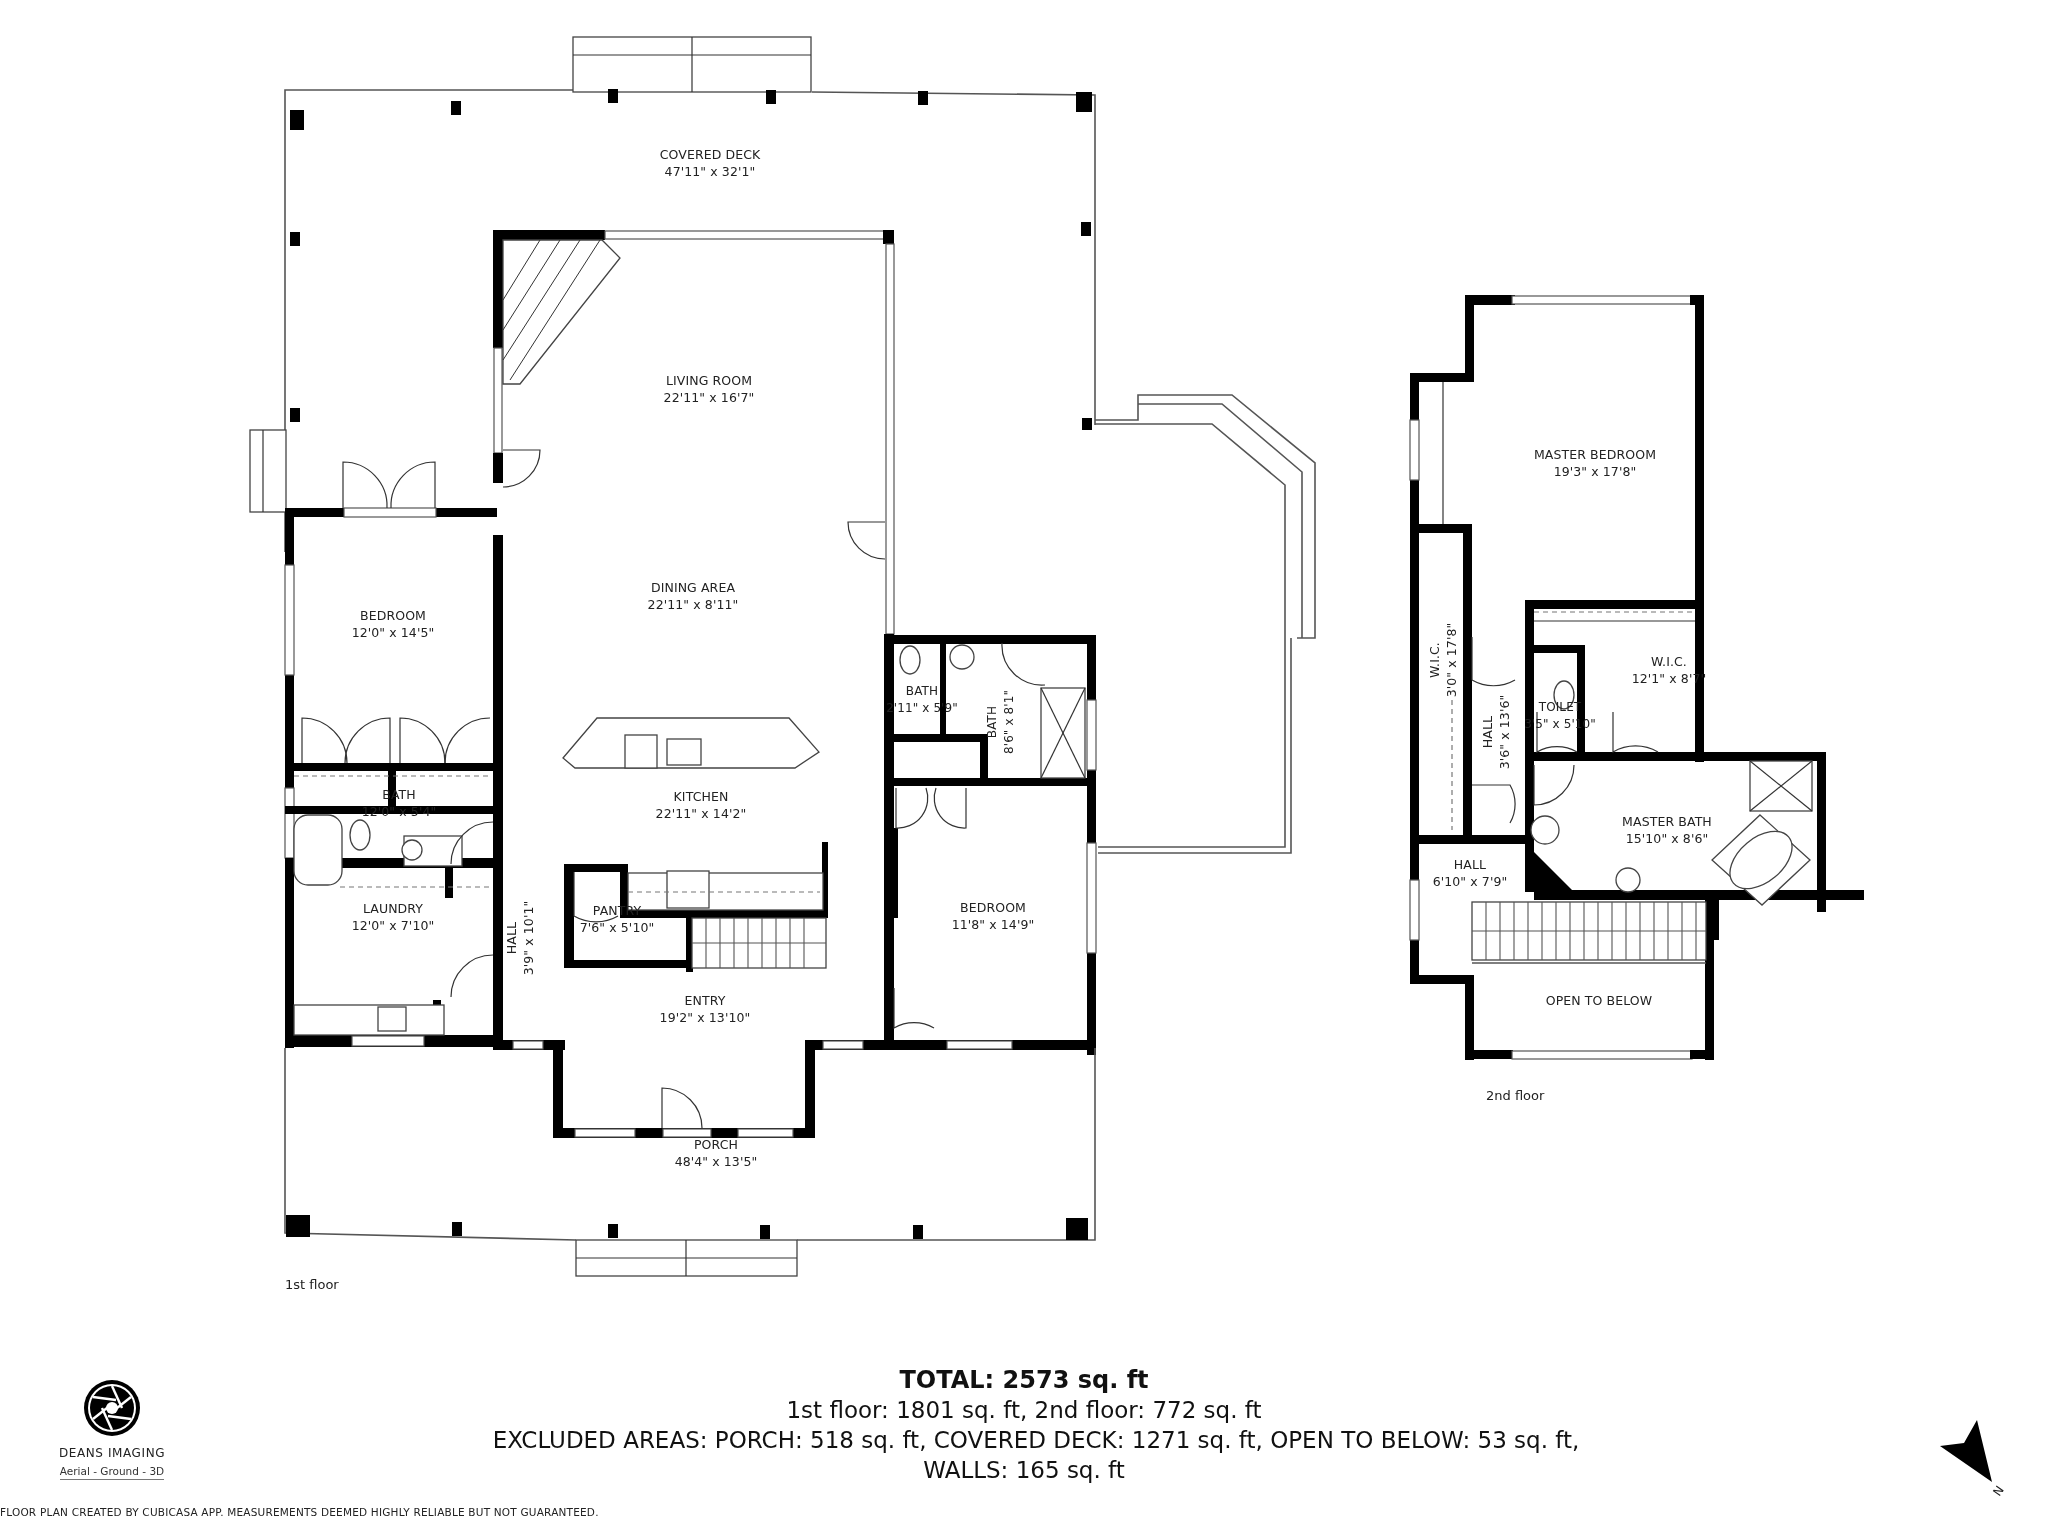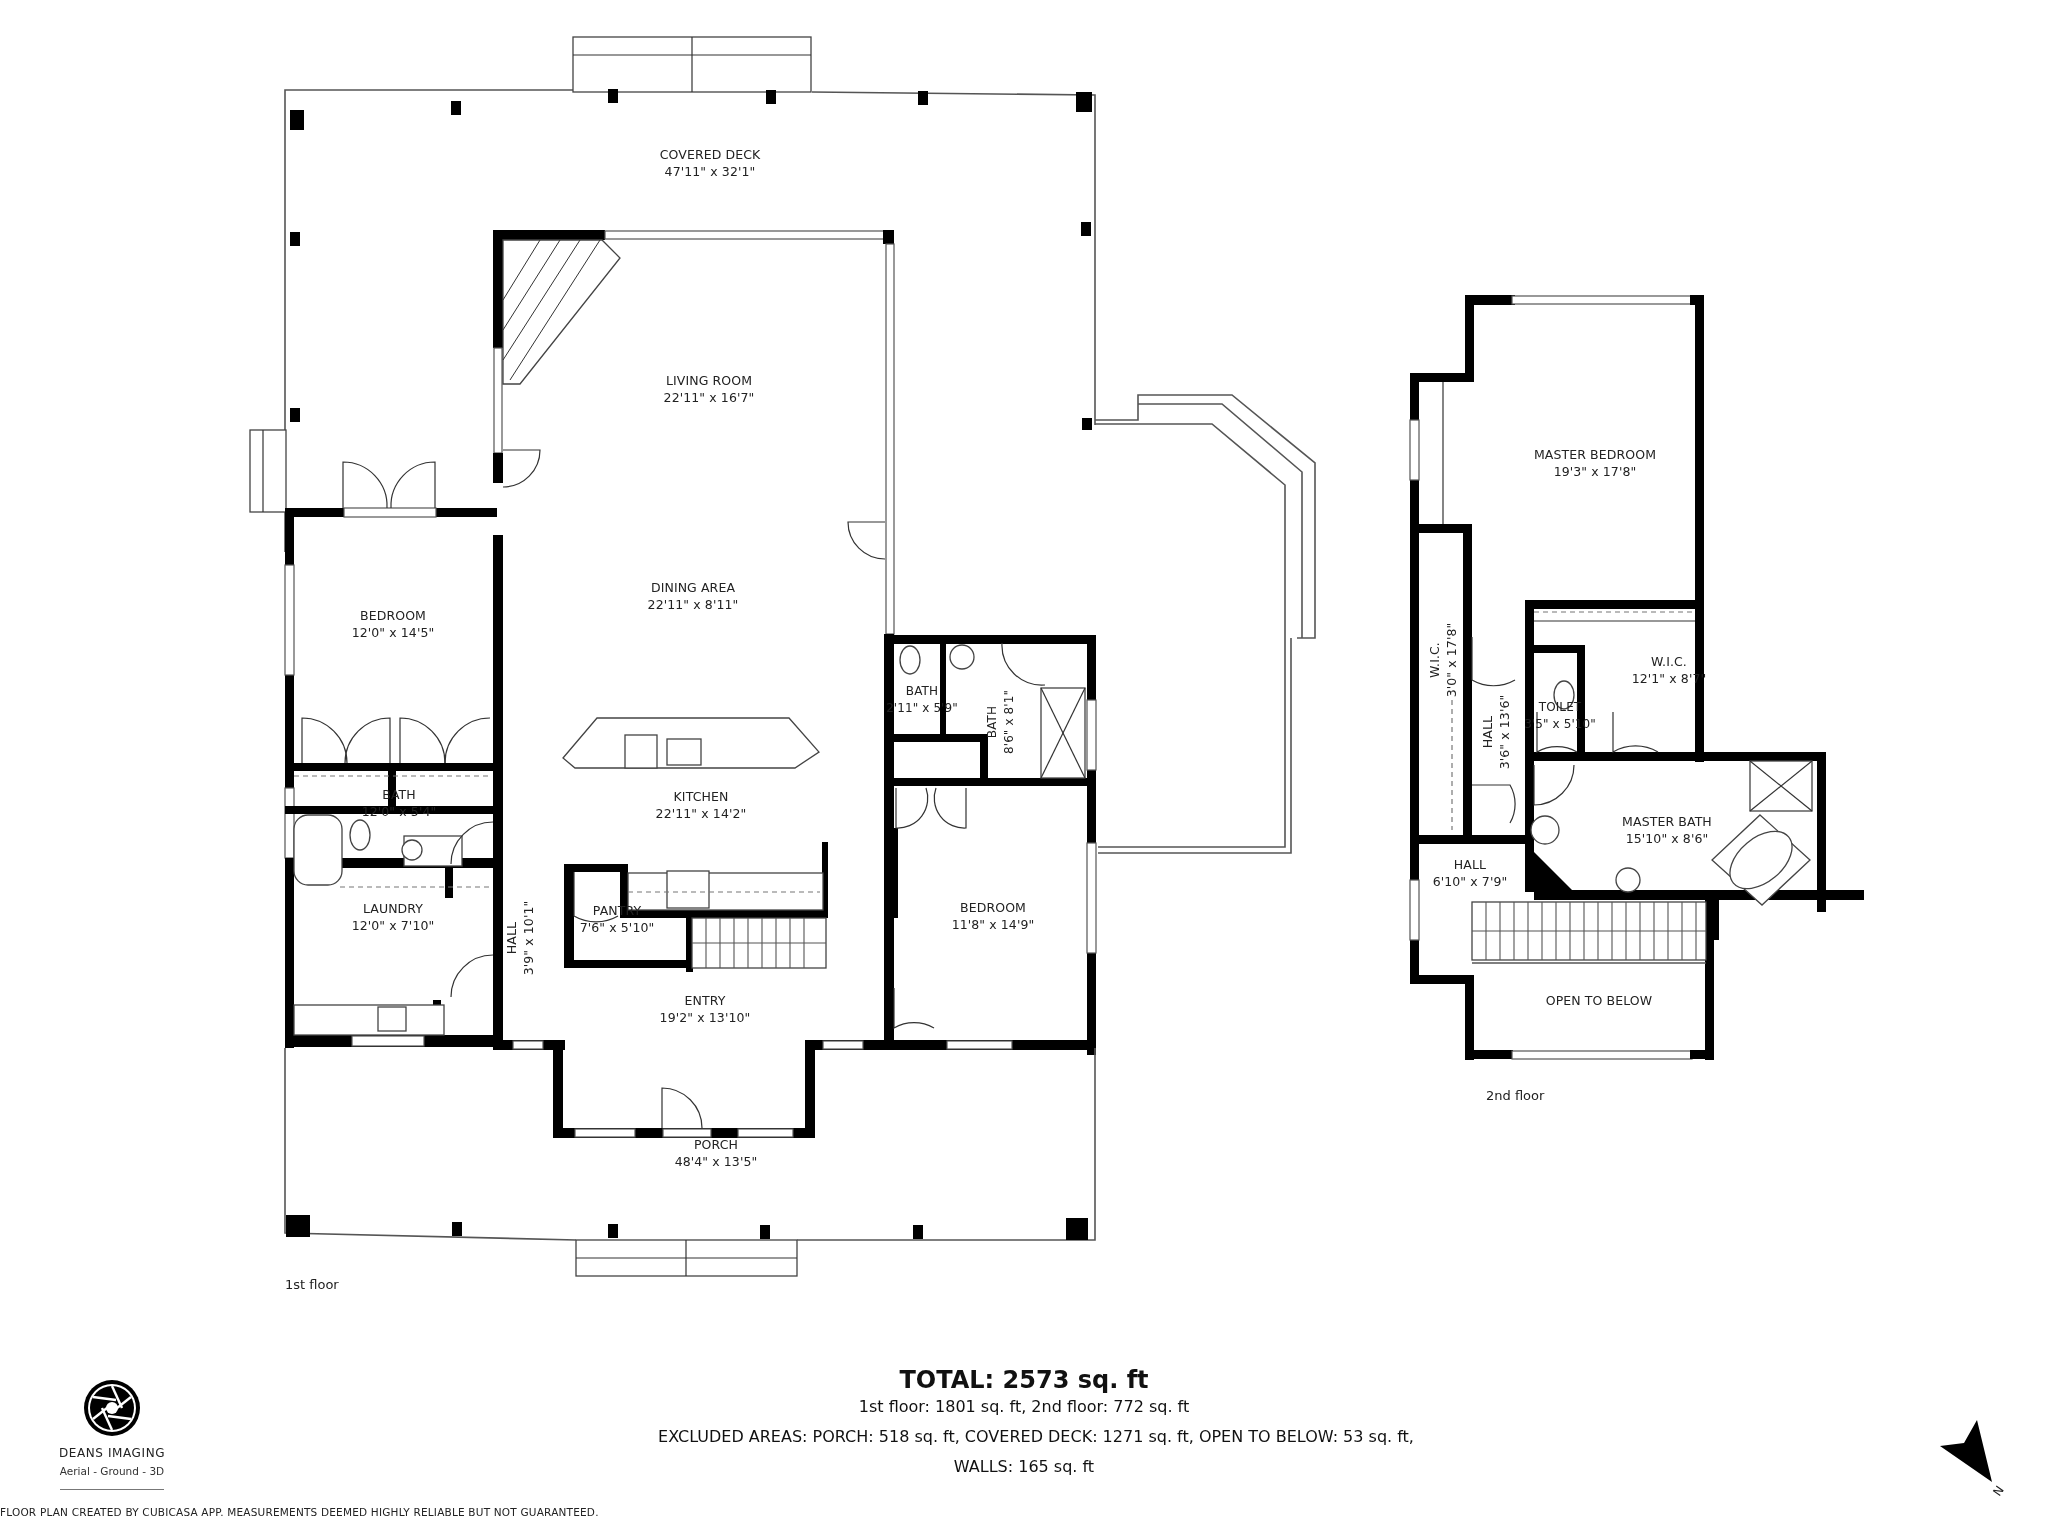--- a/index.html
+++ b/index.html
@@ -9,25 +9,25 @@
   .thin { fill:none; stroke:#555; stroke-width:1.6; }
   .thin2 { fill:none; stroke:#333; stroke-width:1.2; }
   .win { fill:#fff; stroke:#555; stroke-width:1.2; }
   .post { fill:#000; }
   .fix { fill:#fff; stroke:#444; stroke-width:1.3; }
   .dash { fill:none; stroke:#777; stroke-width:1.2; stroke-dasharray:5 4; }
   .room-label { position:absolute; transform:translate(-50%,-50%); text-align:center; font-size:12.5px; line-height:17px; color:#222; white-space:nowrap; letter-spacing:0.1px; }
   .room-label .n, .room-label .d { display:block; }
   .room-label.rot { transform:translate(-50%,-50%) rotate(-90deg); }
   .floor-label { position:absolute; font-size:13px; color:#222; }
-  .s-line { position:absolute; left:0; width:2048px; text-align:center; font-size:16px; color:#111; }
+  .s-line { position:absolute; left:0; width:2048px; text-align:center; font-size:23px; color:#111; }
   .disclaimer { position:absolute; left:0; width:2048px; top:1506px; font-size:10.5px; color:#222; letter-spacing:0.2px; }
   .logo { position:absolute; left:52px; top:1378px; width:120px; text-align:center; }
   .logo .name { font-size:12px; letter-spacing:0.6px; margin-top:4px; color:#222; }
-  .logo .tag { font-size:10.5px; color:#333; margin-top:4px; display:inline-block; border-bottom:1.5px solid #777; padding-bottom:12px; }
+  .logo .tag { font-size:10.5px; color:#333; margin-top:4px; display:inline-block; border-bottom:1.5px solid #777; padding-bottom:2px; }
   .compass { position:absolute; left:1940px; top:1420px; width:80px; height:80px; }
   .compass .nlabel { position:absolute; left:54px; top:64px; font-size:12px; transform:rotate(-55deg); color:#222; }
 </style>
 </head>
 <body>
 
 <svg id="plan" viewBox="0 0 2048 1536" xmlns="http://www.w3.org/2000/svg">
 
   <g>
 

